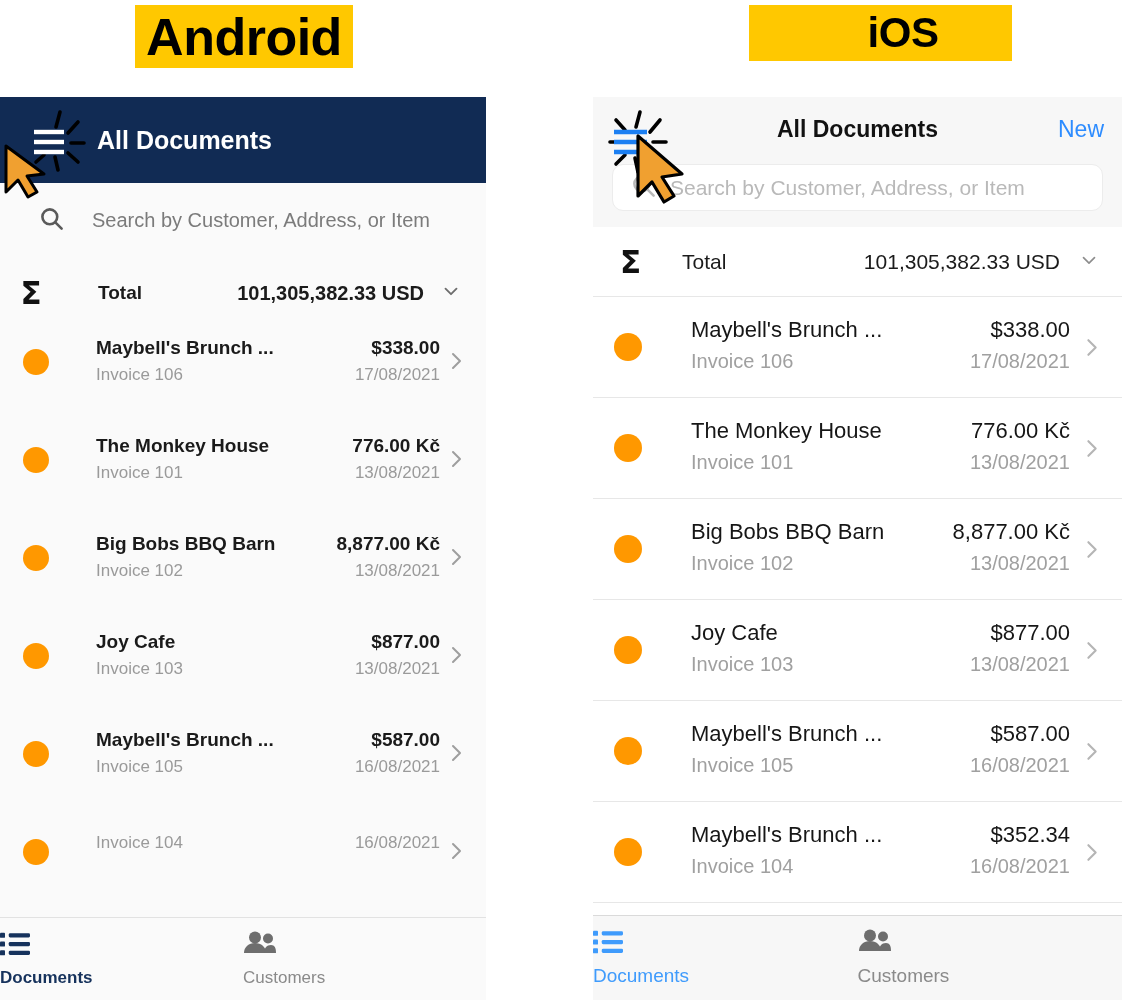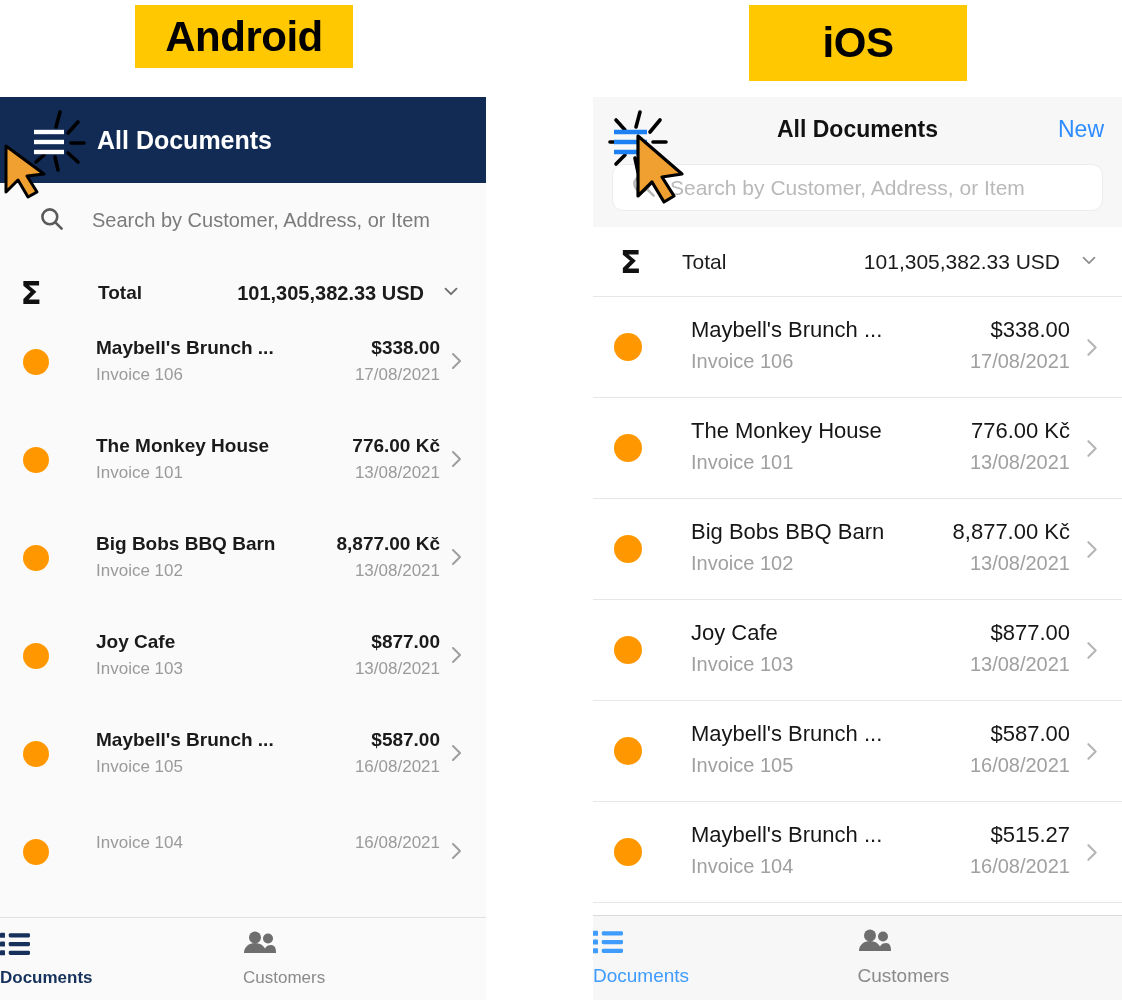--- a/index.html
+++ b/index.html
@@ -21,25 +21,26 @@
     background: #ffc800;
     color: #000000;
     font-weight: bold;
     display: flex;
     align-items: center;
     justify-content: center;
     letter-spacing: -0.5px;
   }
   #badge-android {
     left: 135px; top: 5px; width: 218px; height: 63px;
+    font-size: 52px;
+  }
+  #badge-ios {
+    left: 749px; top: 5px; width: 218px; height: 56px;
     font-size: 42px;
-  }
-  #badge-ios {
-    left: 749px; top: 5px; width: 218px; height: 76px;
-    font-size: 42px;
+    padding-left: 45px;
   }
 
   
   .panel {
     position: absolute;
     overflow: hidden;
     background: #fafafa;
   }
 
   
@@ -582,21 +583,21 @@
         </div>
         <div class="chev-r"><svg width="25" height="25" viewBox="0 0 24 24" fill="none" stroke="#b5b5b5" stroke-width="2" stroke-linecap="round" stroke-linejoin="round">
             <polyline points="9 5 16 12 9 19"></polyline>
           </svg></div>
       </div>
       <div class="ios-row">
         <div class="dot"></div>
         <div class="texts">
           <div class="line1">
             <span>Maybell's Brunch ...</span>
-            <span>$515.27</span>
+            <span>$352.34</span>
           </div>
           <div class="line2">
             <span>Invoice 104</span>
             <span>16/08/2021</span>
           </div>
         </div>
         <div class="chev-r"><svg width="25" height="25" viewBox="0 0 24 24" fill="none" stroke="#b5b5b5" stroke-width="2" stroke-linecap="round" stroke-linejoin="round">
             <polyline points="9 5 16 12 9 19"></polyline>
           </svg></div>
       </div>

